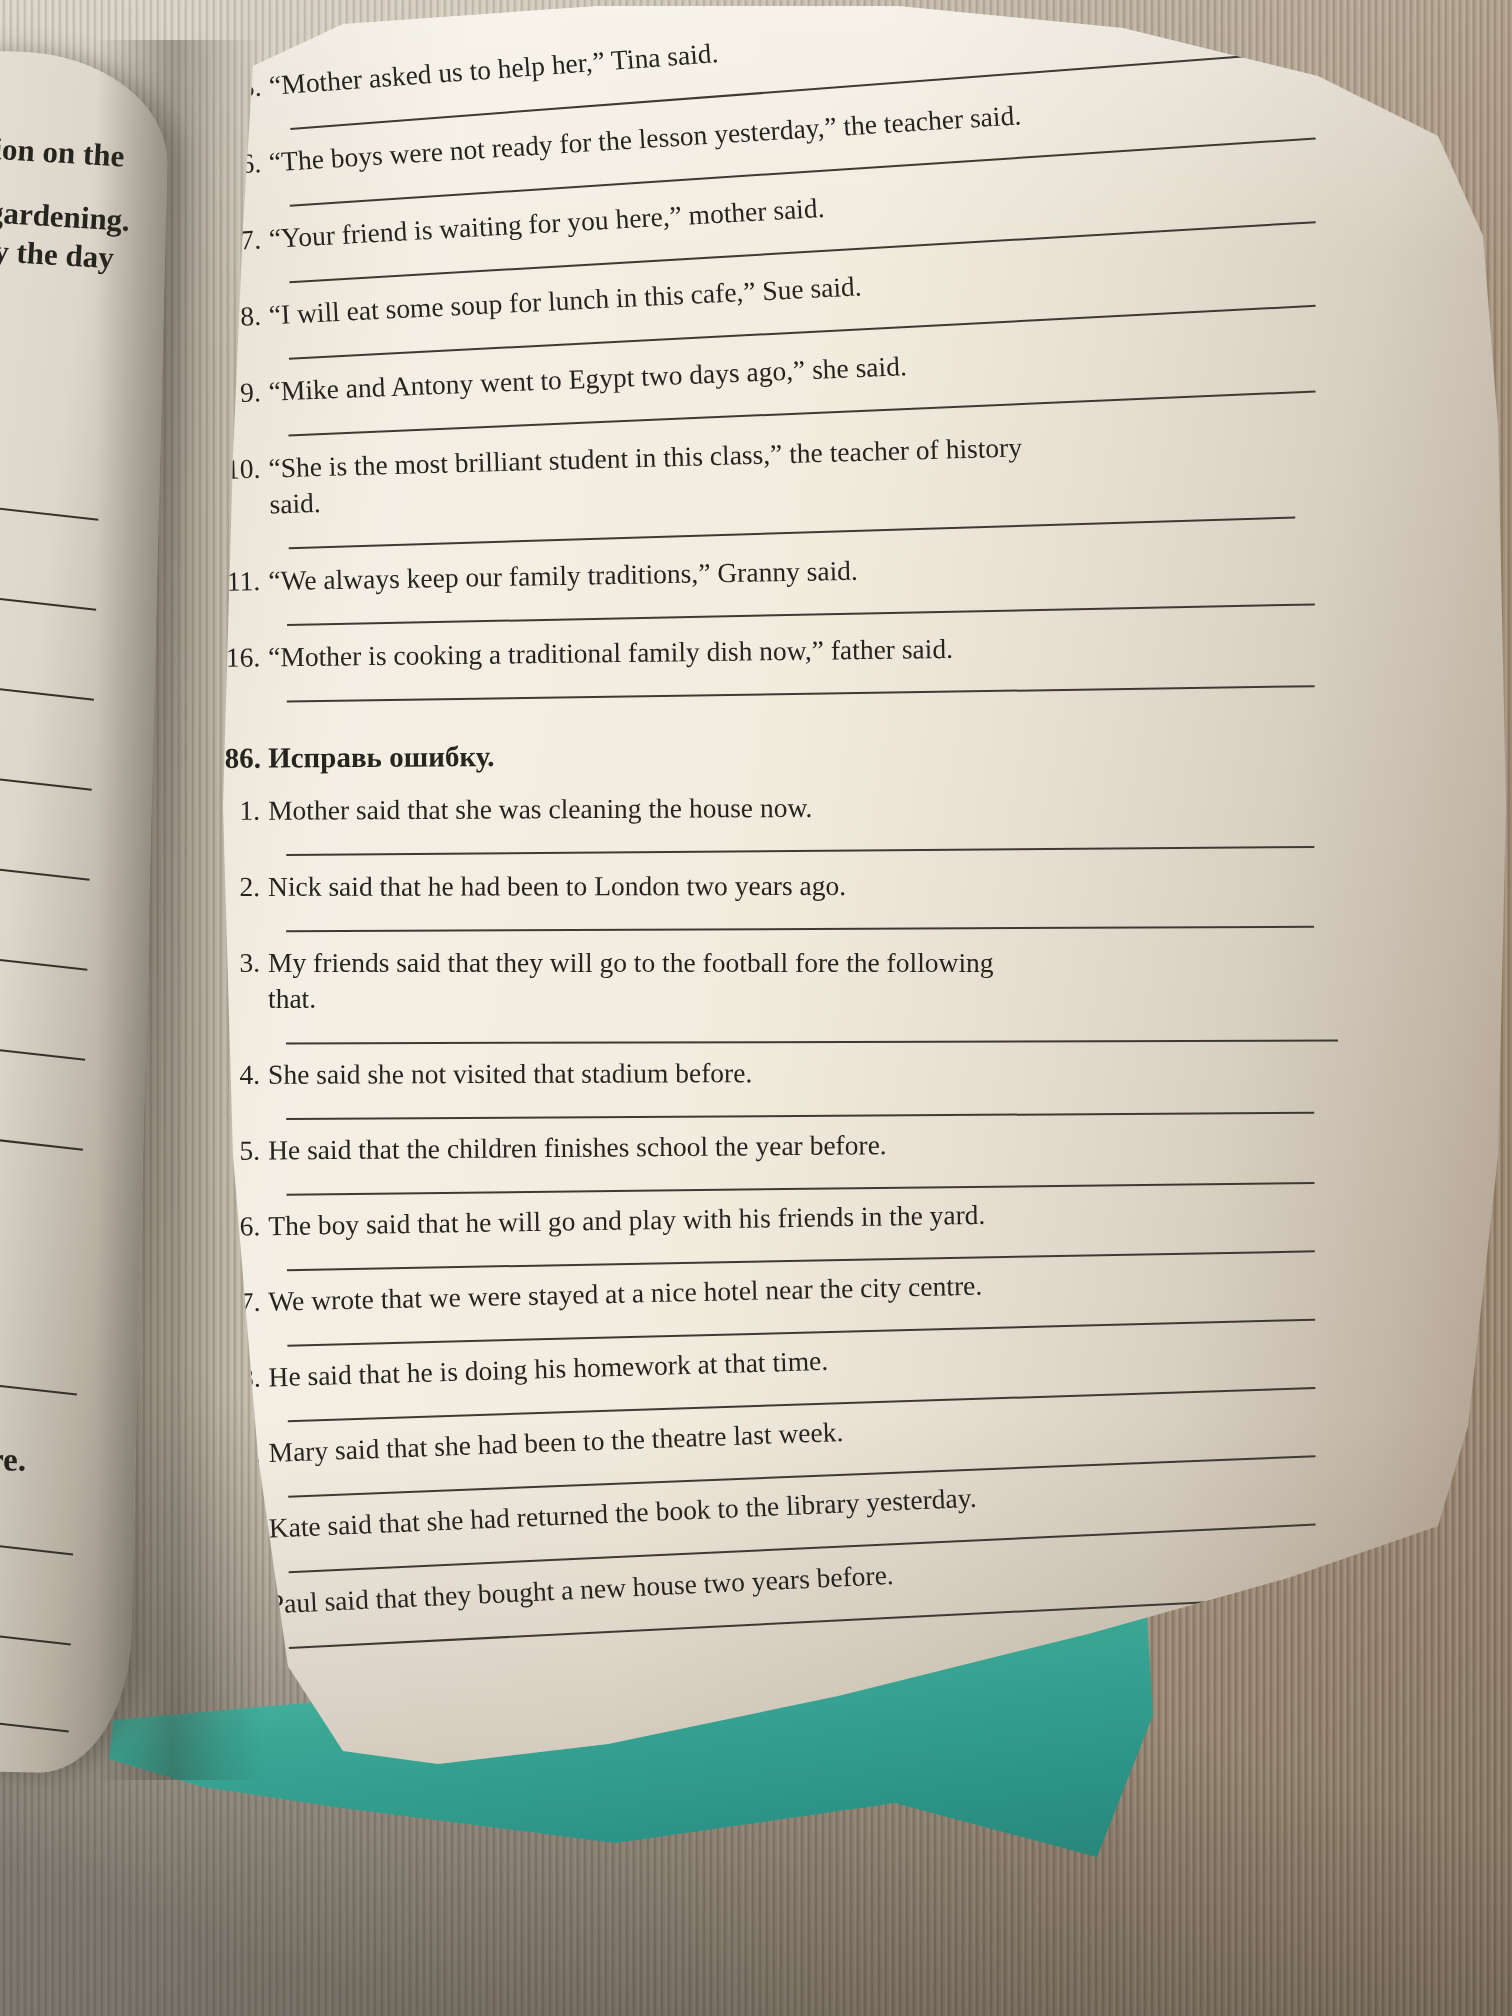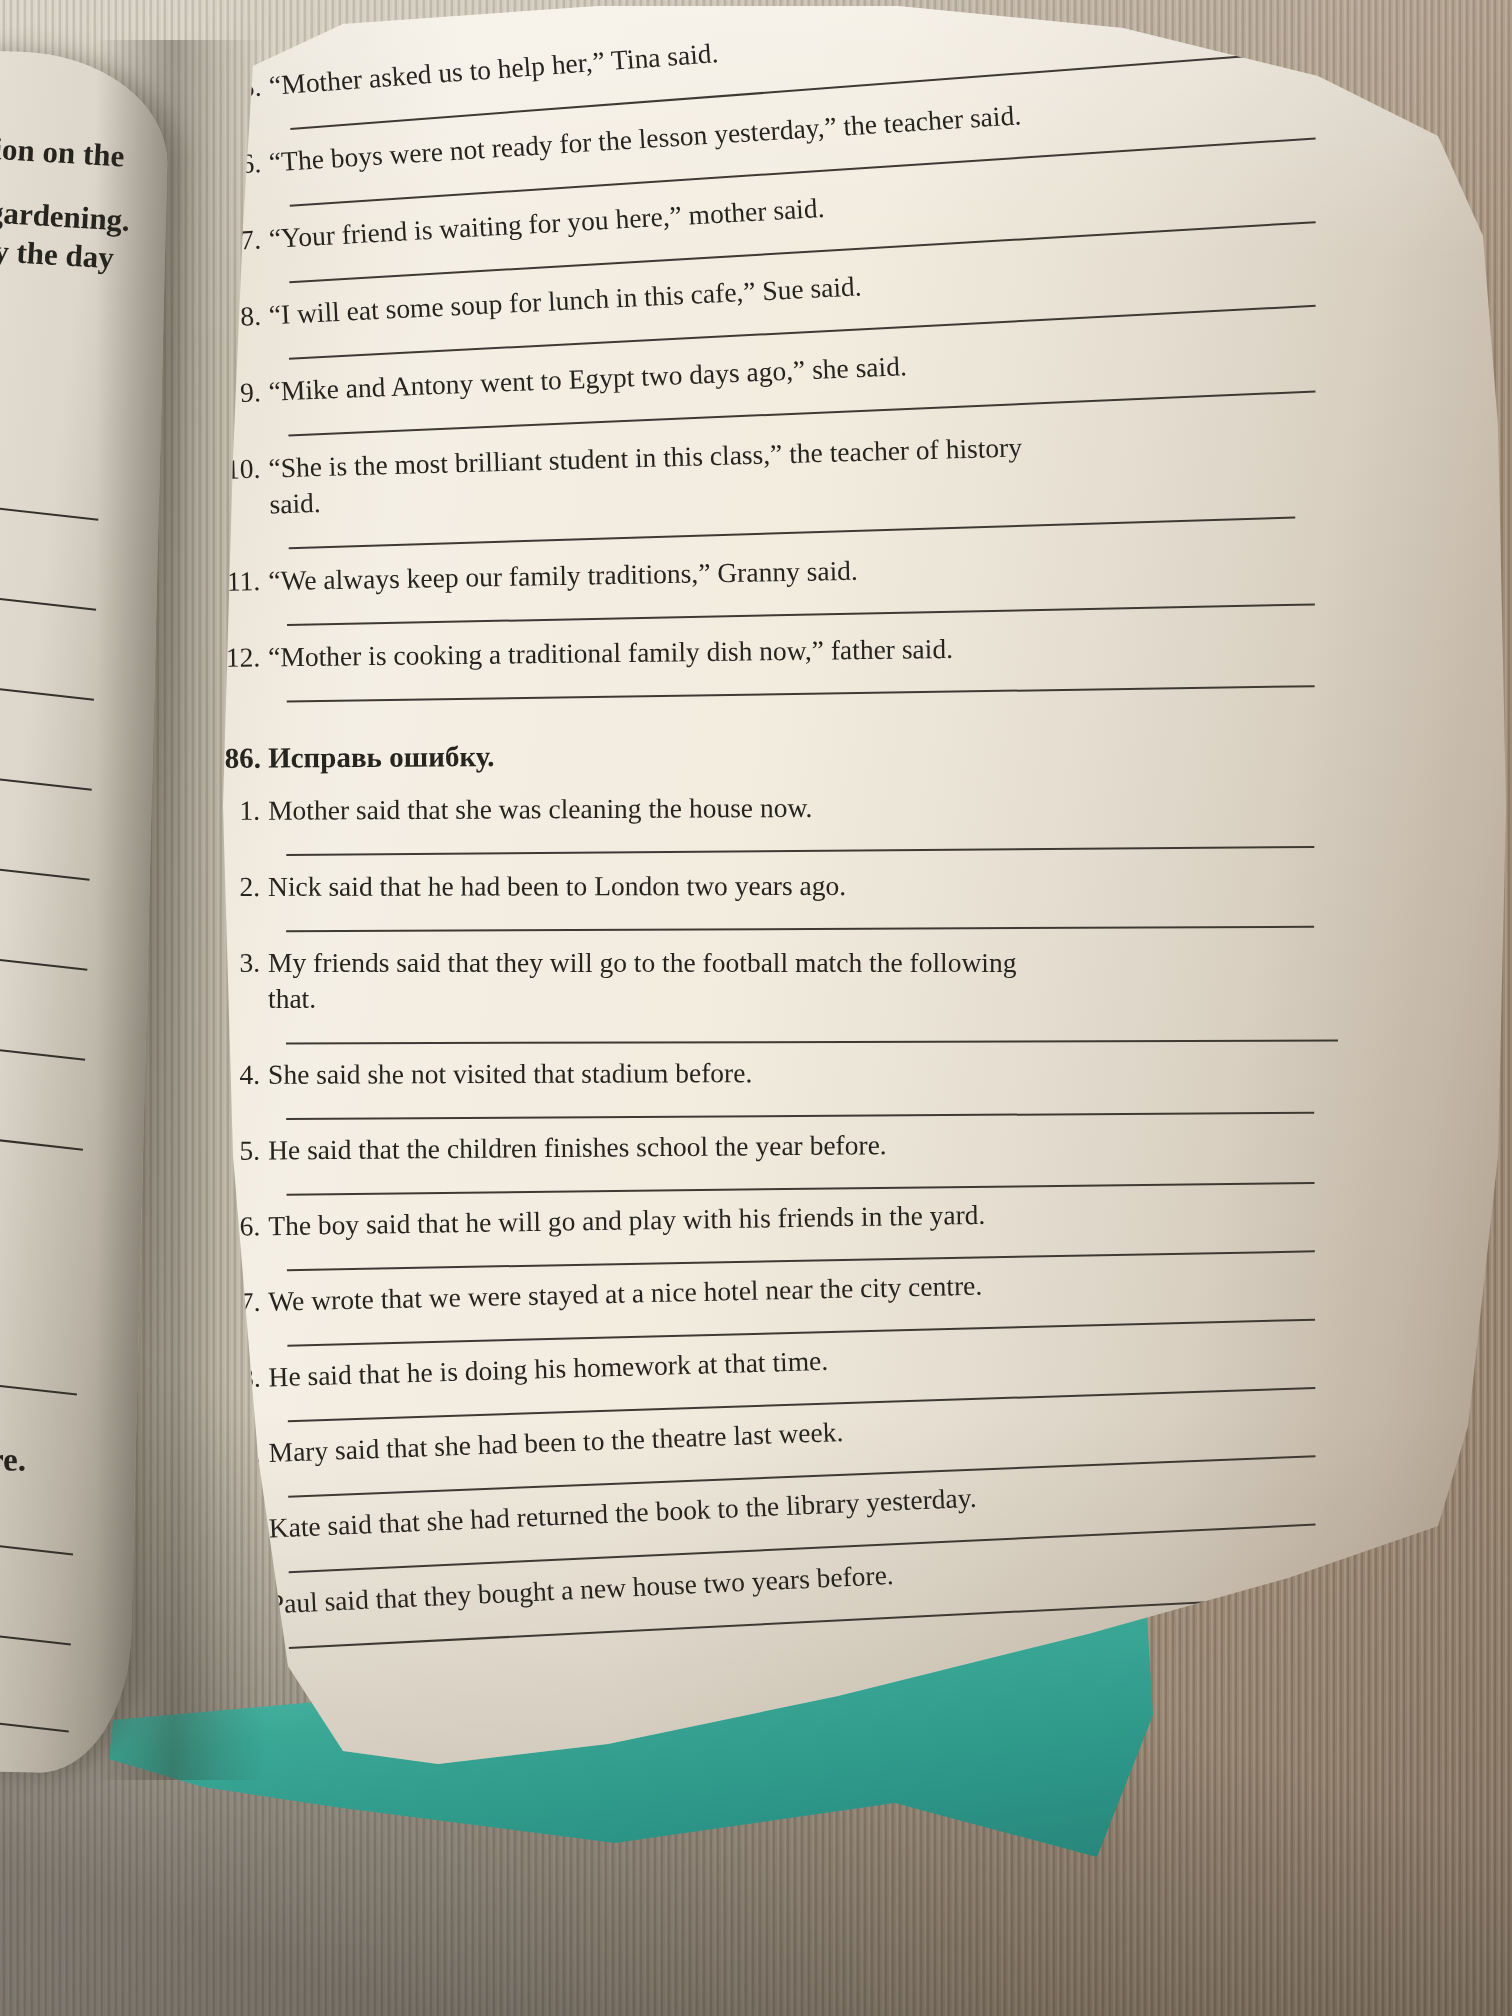--- a/index.html
+++ b/index.html
@@ -168,21 +168,21 @@
           <span class="txt2">said.</span>
           <div class="answer-line"></div>
         </li>
         <li class="item">
           <span class="num">11.</span>
           <span class="txt">“We always keep our family traditions,” Granny said.</span>
           
           <div class="answer-line"></div>
         </li>
         <li class="item">
-          <span class="num">12.</span>
+          <span class="num">16.</span>
           <span class="txt">“Mother is cooking a traditional family dish now,” father said.</span>
           
           <div class="answer-line"></div>
         </li>
       </ol>
 
       <div class="heading186">186. Исправь ошибку.</div>
 
       <ol id="ex186">
         <li class="item">
@@ -192,21 +192,21 @@
           <div class="answer-line"></div>
         </li>
         <li class="item">
           <span class="num">2.</span>
           <span class="txt">Nick said that he had been to London two years ago.</span>
           
           <div class="answer-line"></div>
         </li>
         <li class="item">
           <span class="num">3.</span>
-          <span class="txt">My friends said that they will go to the football match the following</span>
+          <span class="txt">My friends said that they will go to the football fore the following</span>
           <span class="txt2">that.</span>
           <div class="answer-line"></div>
         </li>
         <li class="item">
           <span class="num">4.</span>
           <span class="txt">She said she not visited that stadium before.</span>
           
           <div class="answer-line"></div>
         </li>
         <li class="item">

